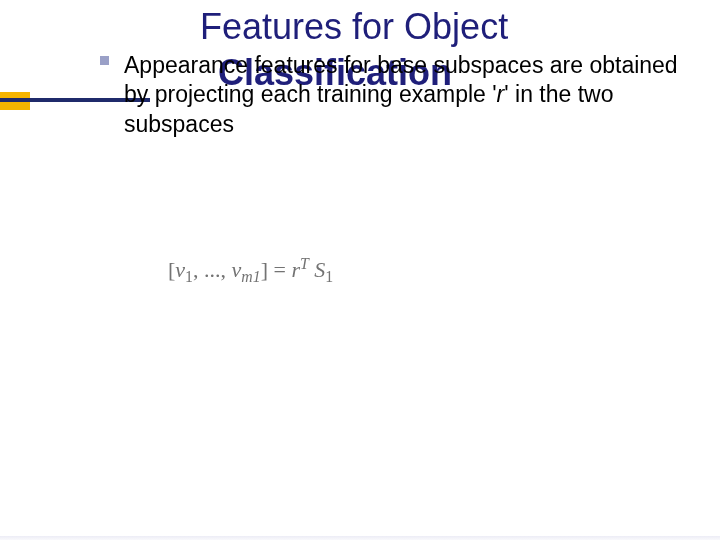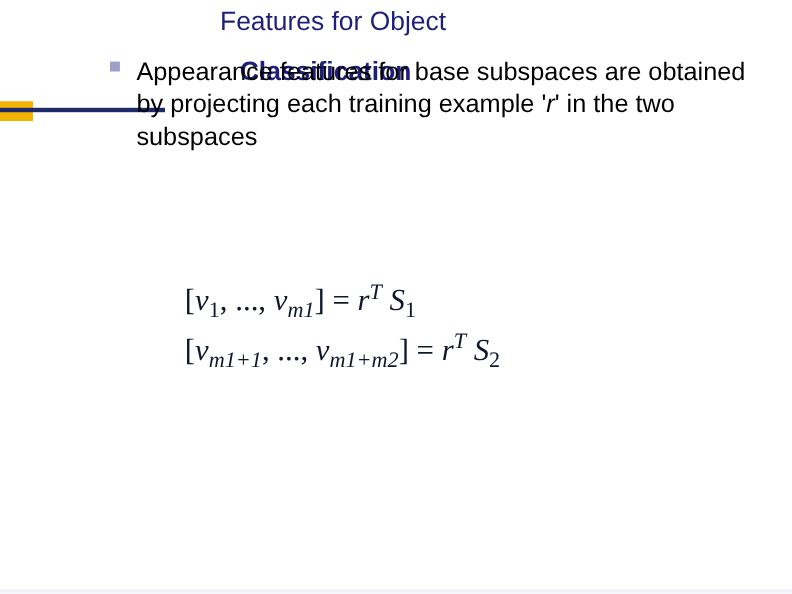--- a/index.html
+++ b/index.html
@@ -9,21 +9,21 @@
     height: 540px;
     background: #fff;
     font-family: Verdana, Geneva, sans-serif;
     position: relative;
     overflow: hidden;
   }
   .title {
     position: absolute;
     top: 6px;
     color: #1f1f7a;
-    font-size: 24px;
+    font-size: 36px;
     font-weight: 400;
     white-space: nowrap;
   }
   .title.line1 { left: 200px; }
   .title.line2 { top: 52px; left: 218px; font-weight: bold; }
 
   .rule {
     position: absolute;
     top: 98px;
     left: 0;
@@ -58,22 +58,22 @@
     font-size: 23px;
     line-height: 1.28;
   }
   .body .em { font-style: italic; }
 
   .eqblock {
     position: absolute;
     left: 168px;
     top: 252px;
     font-family: 'Times New Roman', Times, serif;
-    font-size: 28px;
-    color: #0f172a;
+    font-size: 22px;
+    color: #737373;
     line-height: 1.6;
     white-space: nowrap;
   }
   .eqblock sub {
     font-size: 0.72em;
     vertical-align: sub;
     line-height: 0;
   }
   .eqblock sup {
     font-size: 0.72em;
@@ -104,18 +104,15 @@
 <div class="bullet"></div>
 
 <div class="body">
   <span>Appearance features for base subspaces are obtained by projecting each training example '</span><span class="em">r</span><span>' in the two subspaces</span>
 </div>
 
 <div class="eqblock">
   <div>
     <span>[</span><span class="it">v</span><sub>1</sub><span>, ..., </span><span class="it">v</span><sub><span class="it">m1</span></sub><span>]</span><span> = </span><span class="it">r</span><sup><span class="it">T</span></sup> <span class="it">S</span><sub>1</sub>
   </div>
-  <div>
-    <span>[</span><span class="it">v</span><sub><span class="it">m1+1</span></sub><span>, ..., </span><span class="it">v</span><sub><span class="it">m1+m2</span></sub><span>]</span><span> = </span><span class="it">r</span><sup><span class="it">T</span></sup> <span class="it">S</span><sub>2</sub>
-  </div>
 </div>
 
 <div class="bottombar"></div>
 
 </body></html>

